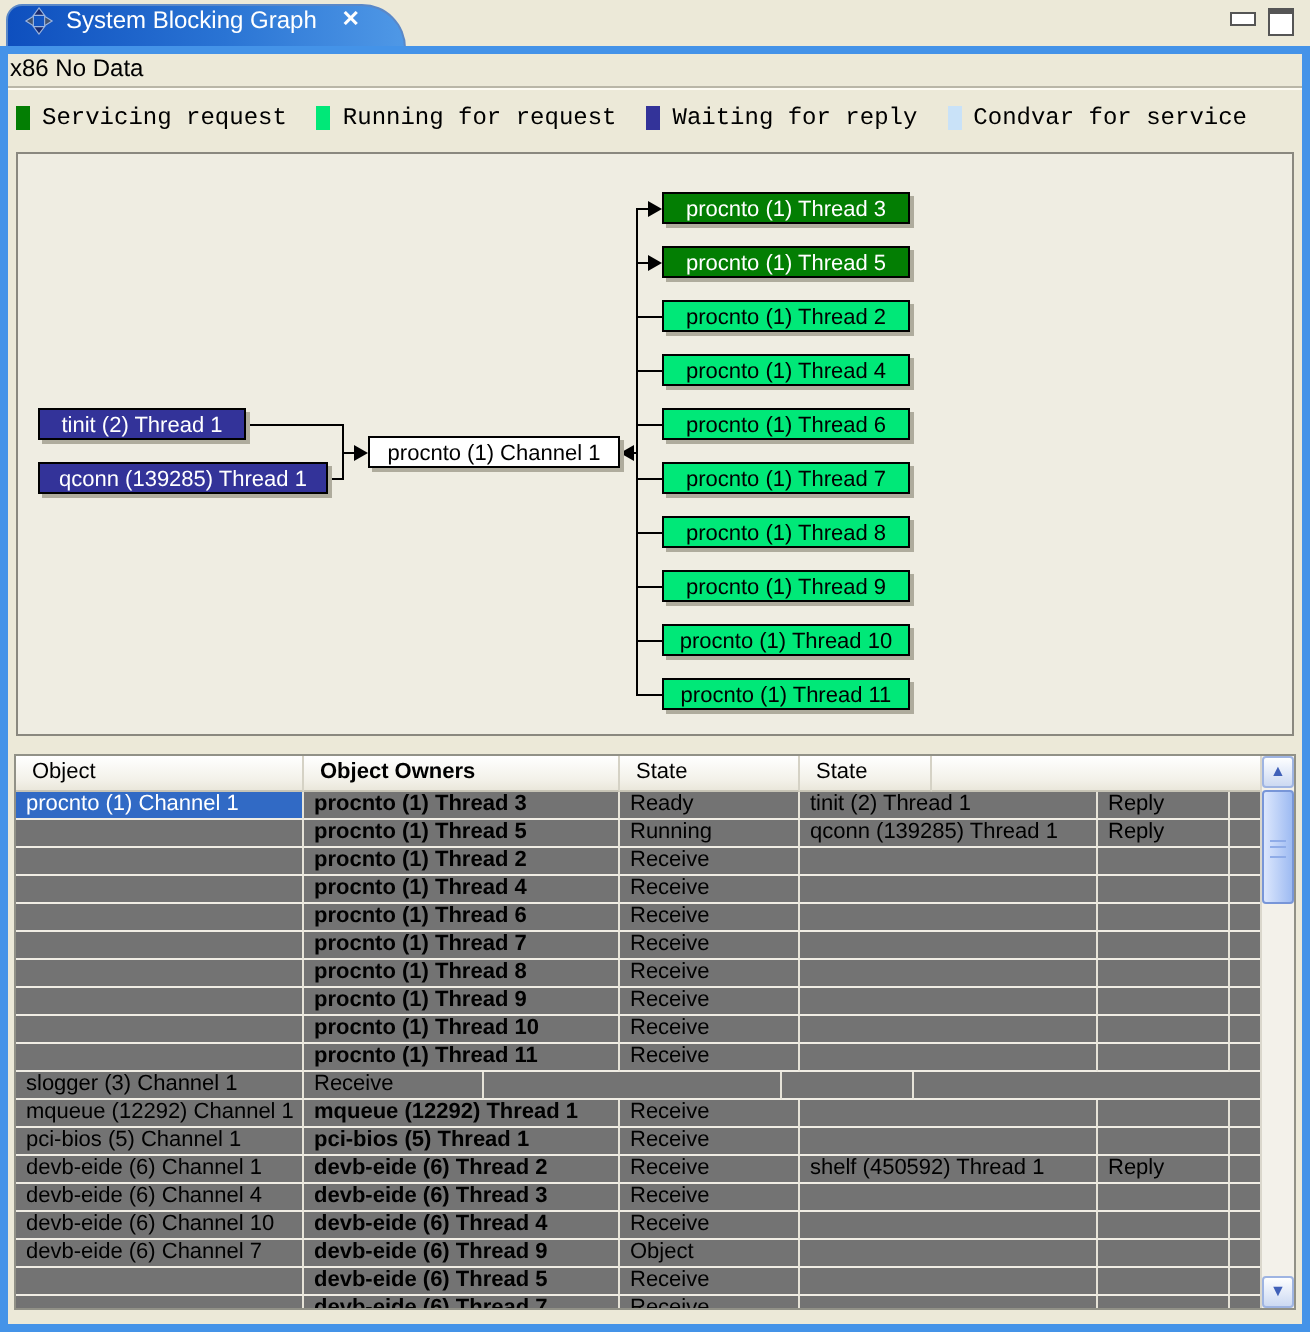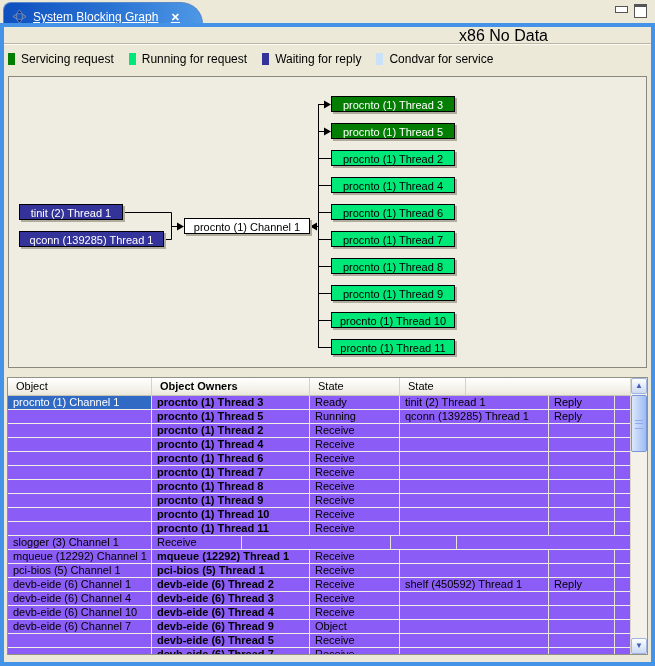--- a/index.html
+++ b/index.html
@@ -4,50 +4,50 @@
 <style>
   html,body{margin:0;padding:0;}
   body{font-family:"Liberation Sans",sans-serif;background:#9aa0a8;}
   #window{position:relative;width:655px;height:666px;background:#ECE9D8;overflow:hidden;
           font-size:11px;color:#000;}
   
   #tabbar{position:absolute;left:0;top:0;width:100%;height:23px;background:#ECE9D8;}
   .tab{position:absolute;left:3px;top:2px;width:198px;height:21px;
        background:linear-gradient(90deg,#0E4FBE 0%,#2A74D4 55%,#4F98E6 100%);
        border-radius:8px 22px 0 0;border:1px solid #5A88C8;border-bottom:none;
-       display:flex;align-items:flex-end;color:#fff;text-decoration:underline;}
+       display:flex;align-items:flex-start;color:#fff;}
   .tab-icon{width:15px;height:15px;margin:0 6px 0 8px;flex:0 0 auto;}
   .tab-title{font-size:12px;white-space:nowrap;}
   .tab-close{margin-left:10px;font-size:11px;font-weight:bold;color:#fff;cursor:default;
              width:14px;text-align:center;}
   #win-controls{position:absolute;right:8px;top:4px;display:flex;gap:6px;align-items:flex-start;}
   .wc-min{width:11px;height:5px;border:1px solid #555;background:#fff;margin-top:2px;}
   .wc-max{width:11px;height:10px;border:1px solid #555;background:#fff;border-top:3px solid #555;}
   
   #frame{position:absolute;left:0;top:23px;right:0;bottom:0;border:4px solid #4493E8;
          background:#ECE9D8;box-sizing:border-box;}
   
-  #statusbar{position:absolute;left:5px;top:27px;width:543px;height:15px;font-size:16px;text-align:right;}
+  #statusbar{position:absolute;left:5px;top:27px;width:543px;height:15px;font-size:12px;}
   #status-sep{position:absolute;left:4px;top:43px;width:647px;height:0;
               border-top:1px solid #B9B6A7;border-bottom:1px solid #FDFBF2;}
   #legend{position:absolute;left:8px;top:52px;height:14px;display:flex;align-items:center;gap:15px;}
-  .legend-item{display:flex;align-items:center;gap:6px;font-size:12px;}
+  .legend-item{display:flex;align-items:center;gap:6px;font-size:12px;font-family:Liberation Mono, monospace;}
   .swatch{width:7px;height:12px;display:inline-block;}
   
   #graph{position:absolute;left:8px;top:76px;width:639px;height:292px;background:#EFEDE2;
          border:1px solid #8A887F;box-sizing:border-box;}
   #graph svg{position:absolute;left:0;top:0;}
   .node{position:absolute;height:16px;line-height:16px;text-align:center;font-size:11px;
         border:1px solid #000;box-sizing:border-box;box-shadow:2px 2px 0 #AFAC9D;white-space:nowrap;}
   .node.client{color:#fff;}
   .node.channel{background:#fff;color:#000;}
   .node.servicing{color:#fff;}
   .node.waiting{color:#000;}
   
-  #table{position:absolute;left:7px;top:377px;width:641px;height:278px;background:#8b5cf6;
+  #table{position:absolute;left:7px;top:377px;width:641px;height:278px;background:#737373;
          border:1px solid #919187;box-sizing:border-box;overflow:hidden;}
   #thead{display:flex;height:18px;box-sizing:border-box;margin-right:17px;}
   .th{background:linear-gradient(#FFFFFF,#F3F1E9 70%,#EAE7DB);border-right:1px solid #D5D2C5;
       border-bottom:1px solid #C7C4B6;line-height:17px;padding-left:8px;box-sizing:border-box;
       white-space:nowrap;overflow:hidden;}
   .tr{display:flex;height:14px;line-height:13px;}
   .td{border-right:1px solid #E6E3D8;border-bottom:1px solid #F0EDE4;padding-left:5px;
       box-sizing:border-box;white-space:nowrap;overflow:hidden;}
   .td.sel{background:#316AC5;color:#fff;}
   .c-object{width:144px;flex:0 0 auto;}

